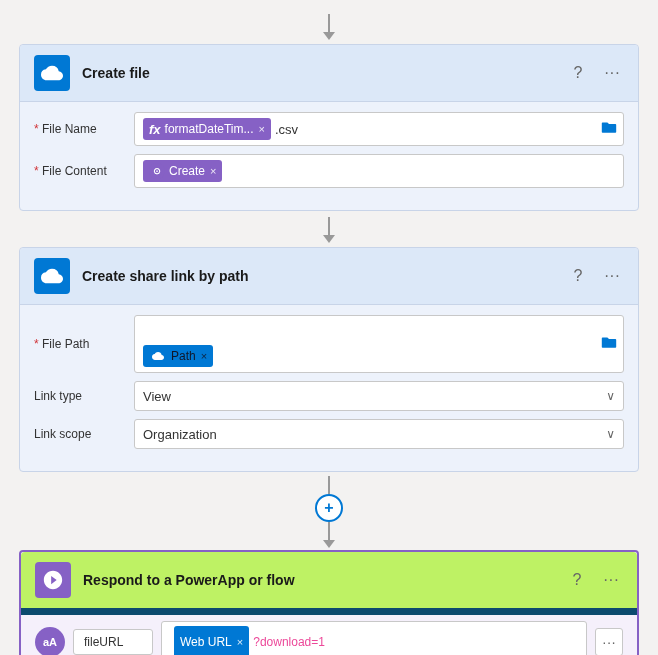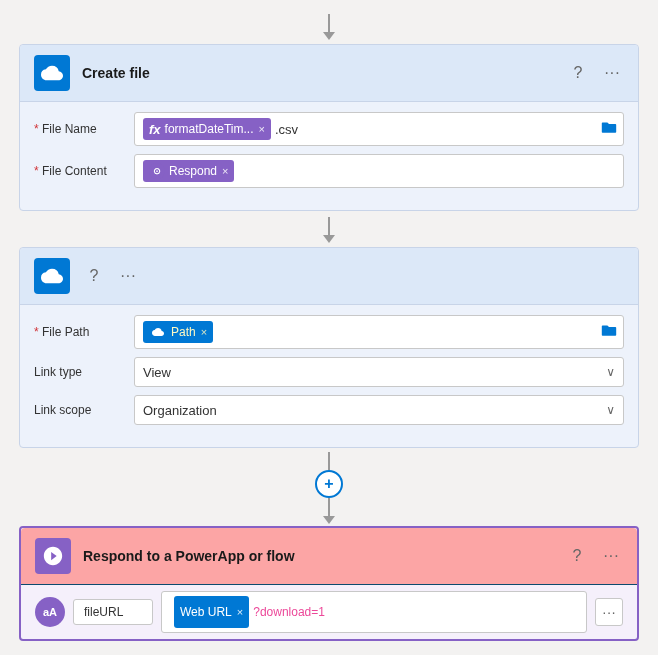--- a/index.html
+++ b/index.html
@@ -143,21 +143,22 @@
       margin-right: 4px;
       height: 22px;
       justify-content: flex-end;
     }
     .tag-purple {
       background: #8661c5;
       color: white;
     }
     .tag-blue {
       background: #0078d4;
-      color: #fef9c3;
+      color: #0f172a;
+      margin-top: 24px;
     }
     .tag-close {
       margin-left: 5px;
       cursor: pointer;
       font-size: 11px;
       opacity: 0.85;
     }
     .tag-fx {
       font-style: italic;
       font-weight: bold;
@@ -215,22 +216,22 @@
       font-size: 16px;
       font-weight: bold;
       cursor: pointer;
       z-index: 1;
     }
     .card-powerapp {
       border: 2px solid #8661c5;
       background: #f5f0fb;
     }
     .card-powerapp .card-header {
-      background: #fca5a5;
-      border-bottom: 1px solid #0c4a6e;
+      background: #bef264;
+      border-bottom: 7px solid #0c4a6e;
     }
     .card-icon-powerapp {
       background: #8661c5;
     }
     .powerapp-row {
       display: flex;
       align-items: center;
       gap: 8px;
       padding: 6px 14px;
     }
@@ -346,40 +347,41 @@
               </svg>
           </span>
         </div>
       </div>
 
       <div class="field-row">
         <div class="field-label">File Content</div>
         <div class="field-input">
           <span class="tag" style="background:#8661c5; color:white; display:inline-flex; align-items:center; border-radius:3px; padding:2px 6px; font-size:12px; height:22px;">
             <span class="tag-output-icon">⊙</span>
-            <span>Respond</span>
+            <span>Create</span>
             <span class="tag-close">×</span>
           </span>
         </div>
       </div>
     </div>
   </div>
 
   <div class="arrow-down">
     <div class="arrow-line"></div>
     <div class="arrow-head"></div>
   </div>
 
   <div class="card">
     <div class="card-header">
       <div class="card-icon">
         <svg viewBox="0 0 24 24">
           <path d="M19.35 10.04A7.49 7.49 0 0 0 12 4C9.11 4 6.6 5.64 5.35 8.04A5.994 5.994 0 0 0 0 14c0 3.31 2.69 6 6 6h13c2.76 0 5-2.24 5-5 0-2.64-2.05-4.78-4.65-4.96z"></path>
         </svg>
       </div>
+      <span class="card-title">Create share link by path</span>
       <div class="card-actions">
         <div class="icon-btn">?</div>
         <div class="icon-btn">···</div>
       </div>
     </div>
     <div class="card-body">
 
       <div class="field-row">
         <div class="field-label">File Path</div>
         <div class="field-input with-icon" style="position:relative;">

